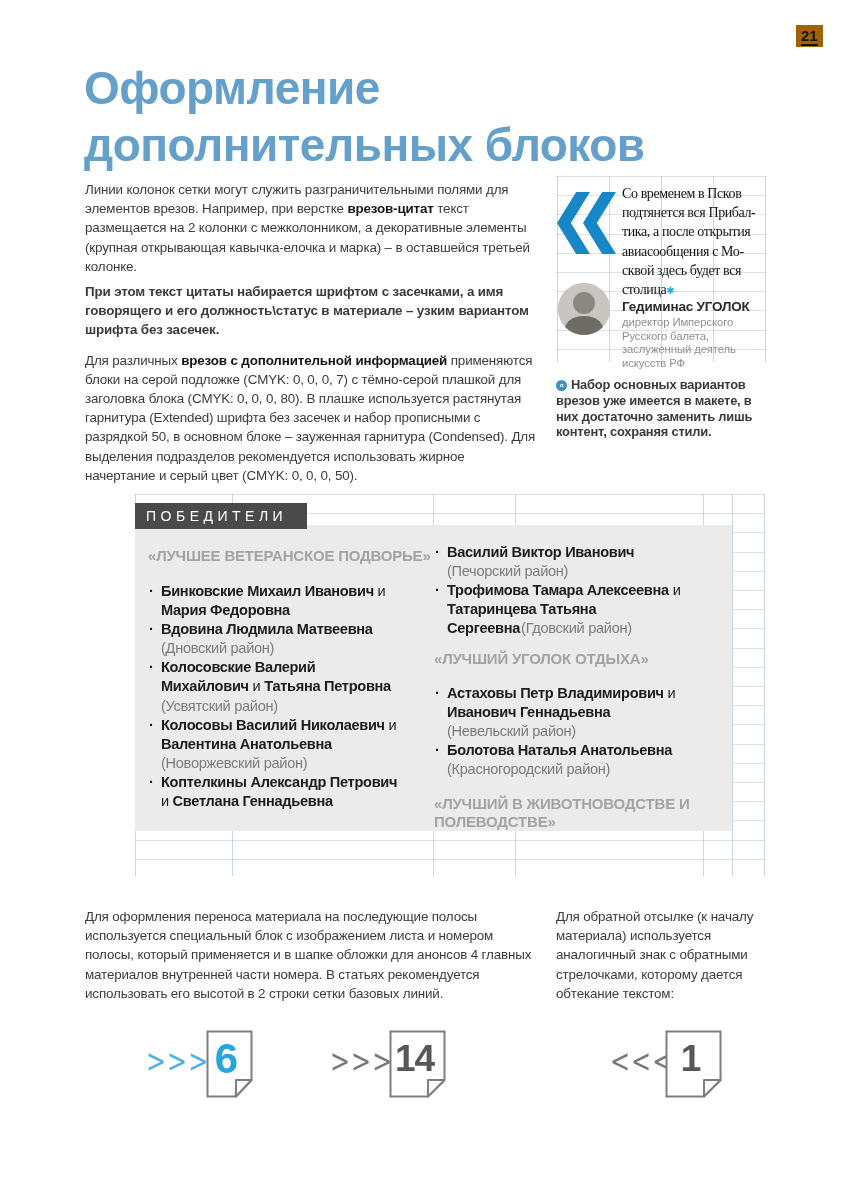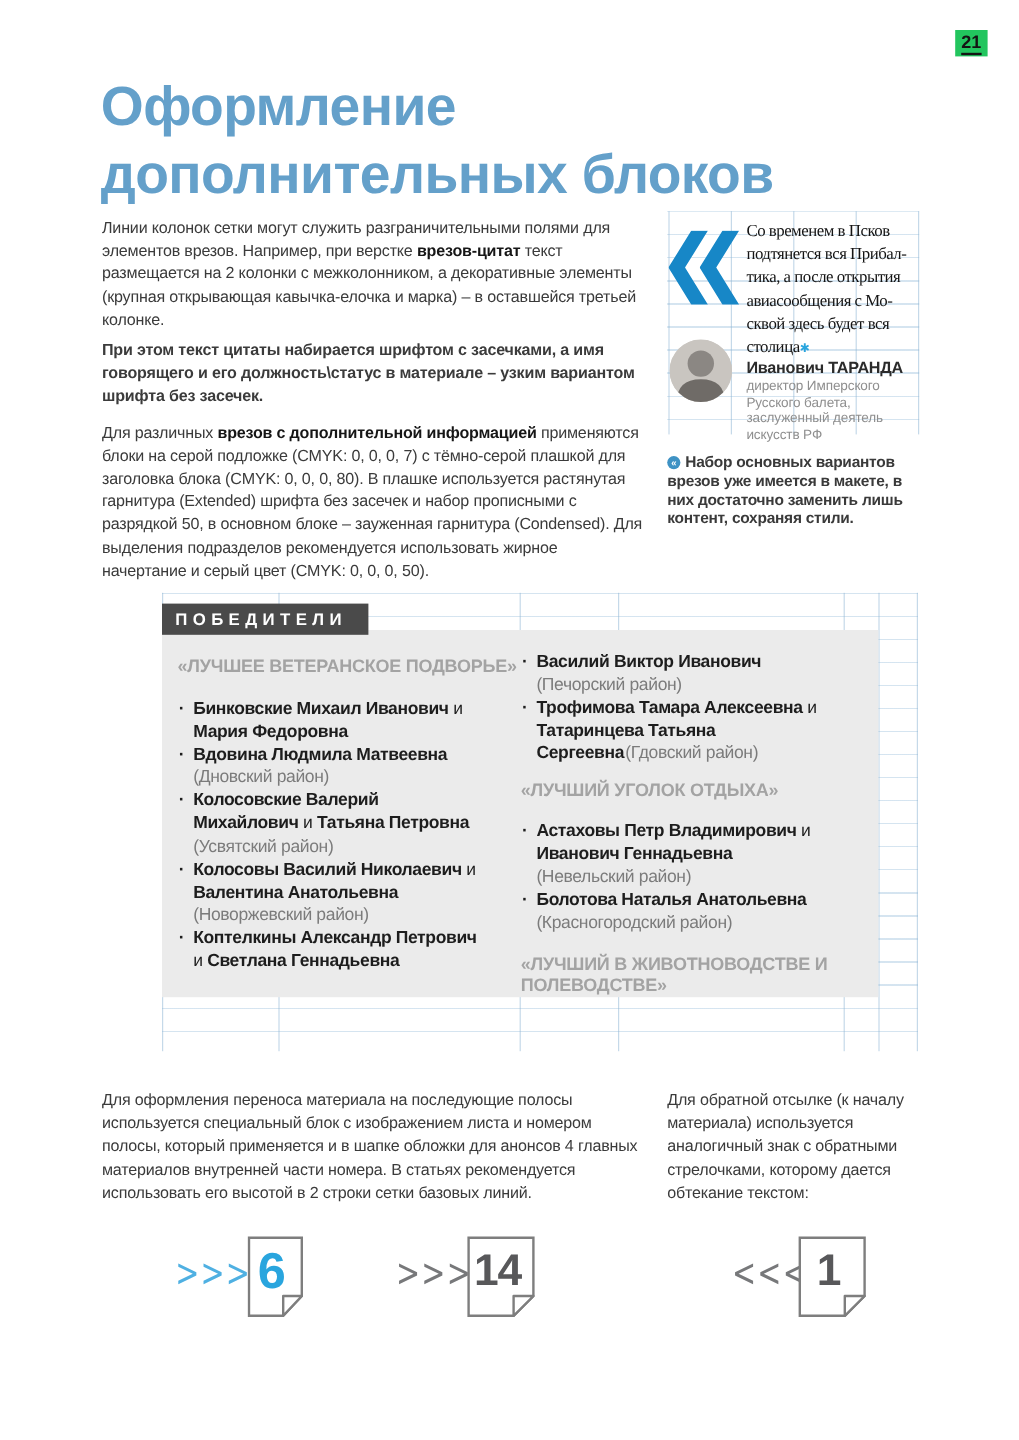--- a/index.html
+++ b/index.html
@@ -1,20 +1,20 @@
 <!DOCTYPE html>
 <html><head>
 <meta charset="utf-8">
 <style>
   html,body{margin:0;padding:0;background:#ffffff;}
   .page{position:relative;width:849px;height:1200px;background:#fff;overflow:hidden;
         font-family:"Liberation Sans",sans-serif;color:#3b3b3b;}
 
   
-  .page-num{position:absolute;left:796px;top:25px;background:#22c55e;padding:2px 5px 3px;
+  .page-num{position:absolute;left:796px;top:25px;background:#a16207;padding:2px 5px 3px;
             font-size:15px;font-weight:700;color:#141414;}
   .page-num span{border-bottom:2.5px solid #141414;}
 
   
   .page-title{position:absolute;left:84px;top:60px;font-size:46px;font-weight:700;
               color:#64A0CA;line-height:57px;letter-spacing:-0.5px;}
 
   
   .intro{position:absolute;left:85px;top:180px;width:452px;font-size:13.4px;
          line-height:19.2px;letter-spacing:-0.15px;color:#3b3b3b;}
@@ -47,21 +47,21 @@
   .note{position:absolute;left:556px;top:377px;width:216px;font-size:12.9px;font-weight:700;
         line-height:15.8px;letter-spacing:-0.2px;color:#3A3A3A;}
   .note-icon{display:inline-block;width:11px;height:11px;border-radius:50%;background:#3E92C4;
              color:#fff;font-size:8px;line-height:11px;text-align:center;margin-right:4px;
              vertical-align:1px;}
 
   
   .winners{position:absolute;left:135px;top:494px;width:630px;height:382px;}
   .w-gray{position:absolute;left:0;top:31px;width:597px;height:306px;background:#EBEBEB;}
   .w-plate{position:absolute;left:0;top:9px;width:172px;height:26px;background:#4A4A4A;
-           color:#fff;font-size:14px;font-weight:700;letter-spacing:4.5px;line-height:26px;
+           color:#fff;font-size:14px;font-weight:400;letter-spacing:4.5px;line-height:26px;
            padding-left:11px;box-sizing:border-box;}
   .w-heading{position:absolute;font-size:15px;font-weight:700;color:#A3A3A3;letter-spacing:-0.2px;
              line-height:18px;}
   .w-left-heading{left:13px;top:53px;}
   .w-heading-b{left:299px;top:156px;}
   .w-heading-c{left:299px;top:301px;width:282px;}
   .w-list{position:absolute;}
   .w-left-items{left:13px;top:88px;width:250px;}
   .w-items-a{left:299px;top:49px;width:278px;}
   .w-items-b{left:299px;top:190px;width:278px;}
@@ -126,21 +126,21 @@
 авиасообщения с Мо-
 сквой здесь будет вся
 столица</span><span class="qend">✱</span></div>
     <div class="speaker-photo">
       <svg width="52" height="52" viewBox="0 0 52 52">
         <rect width="52" height="52" fill="#c9c5c0"></rect>
         <circle cx="26" cy="20" r="11" fill="#8b8783"></circle>
         <path d="M6 52 Q6 33 26 33 Q46 33 46 52 Z" fill="#6f6b67"></path>
       </svg>
     </div>
-    <div class="speaker-name">Иванович ТАРАНДА</div>
+    <div class="speaker-name">Гедиминас УГОЛОК</div>
     <div class="speaker-role">директор Имперского Русского балета, заслуженный деятель искусств РФ</div>
   </div>
 
   <div class="note">
     <span class="note-icon">«</span><span>Набор основных вариантов врезов уже имеется в макете, в них достаточно заменить лишь контент, сохраняя стили.</span>
   </div>
 
   <div class="winners">
     <div class="w-baselines"></div>
     <div class="vl" style="left:0"></div>

